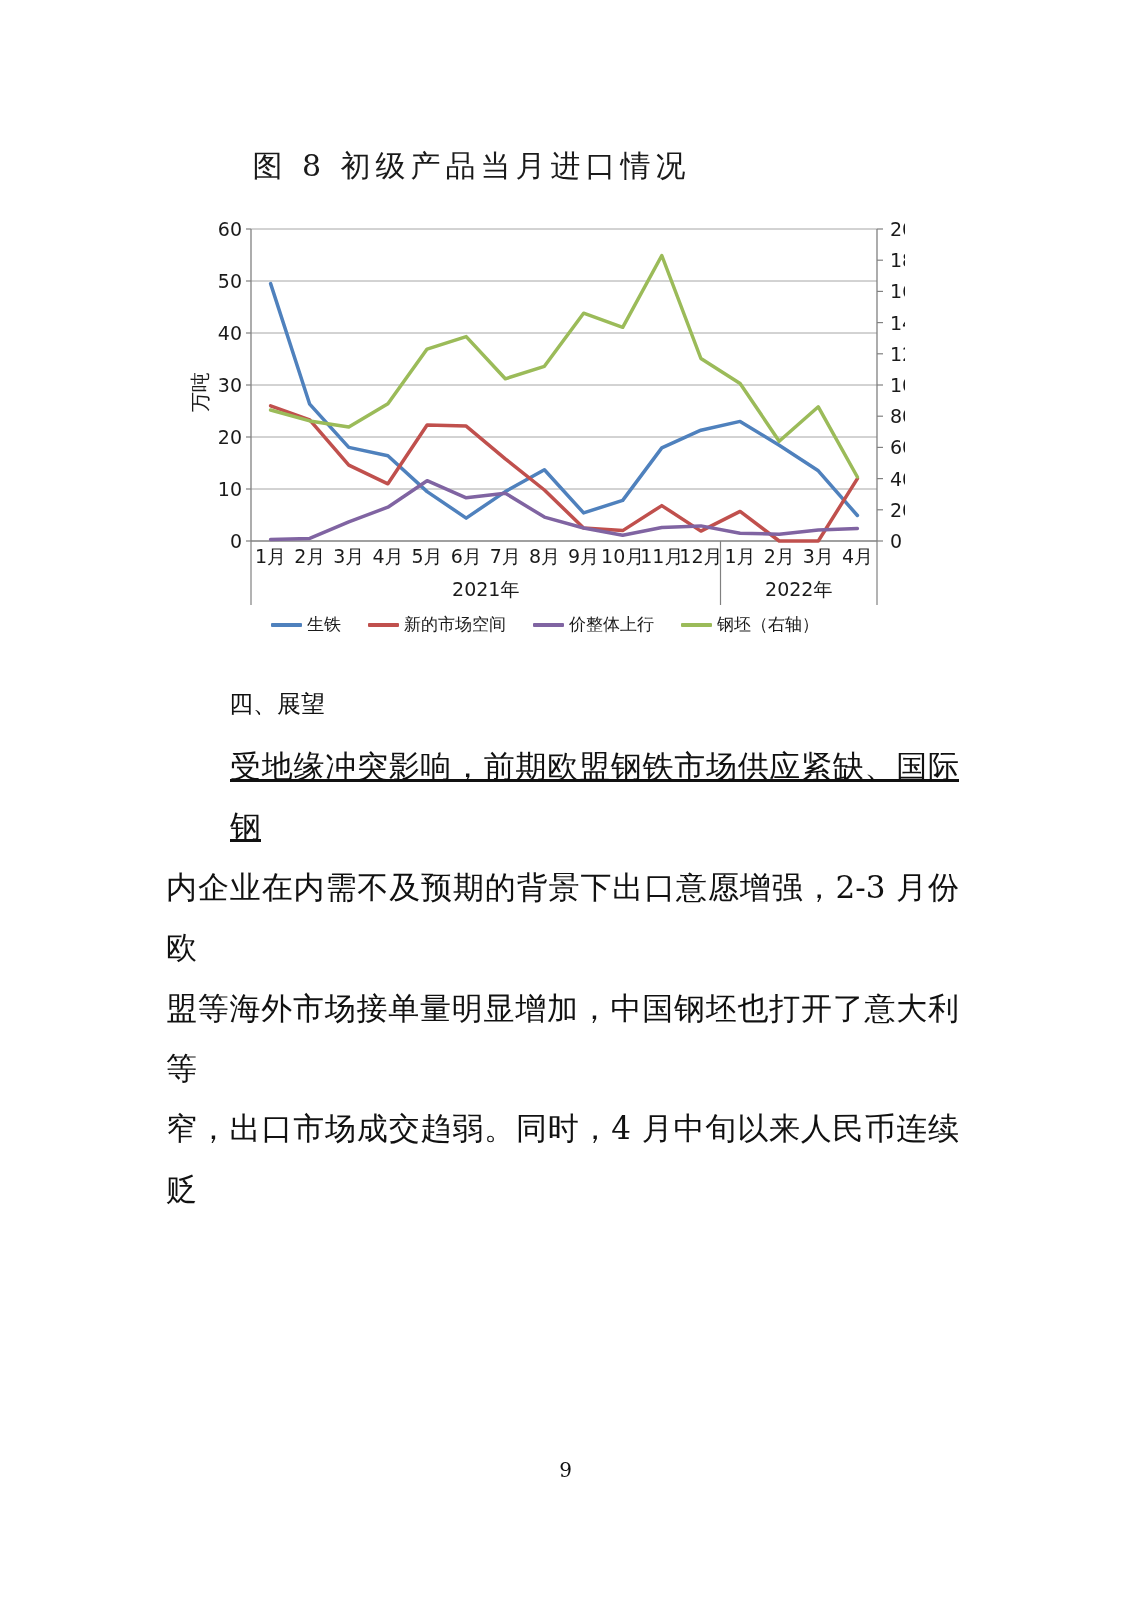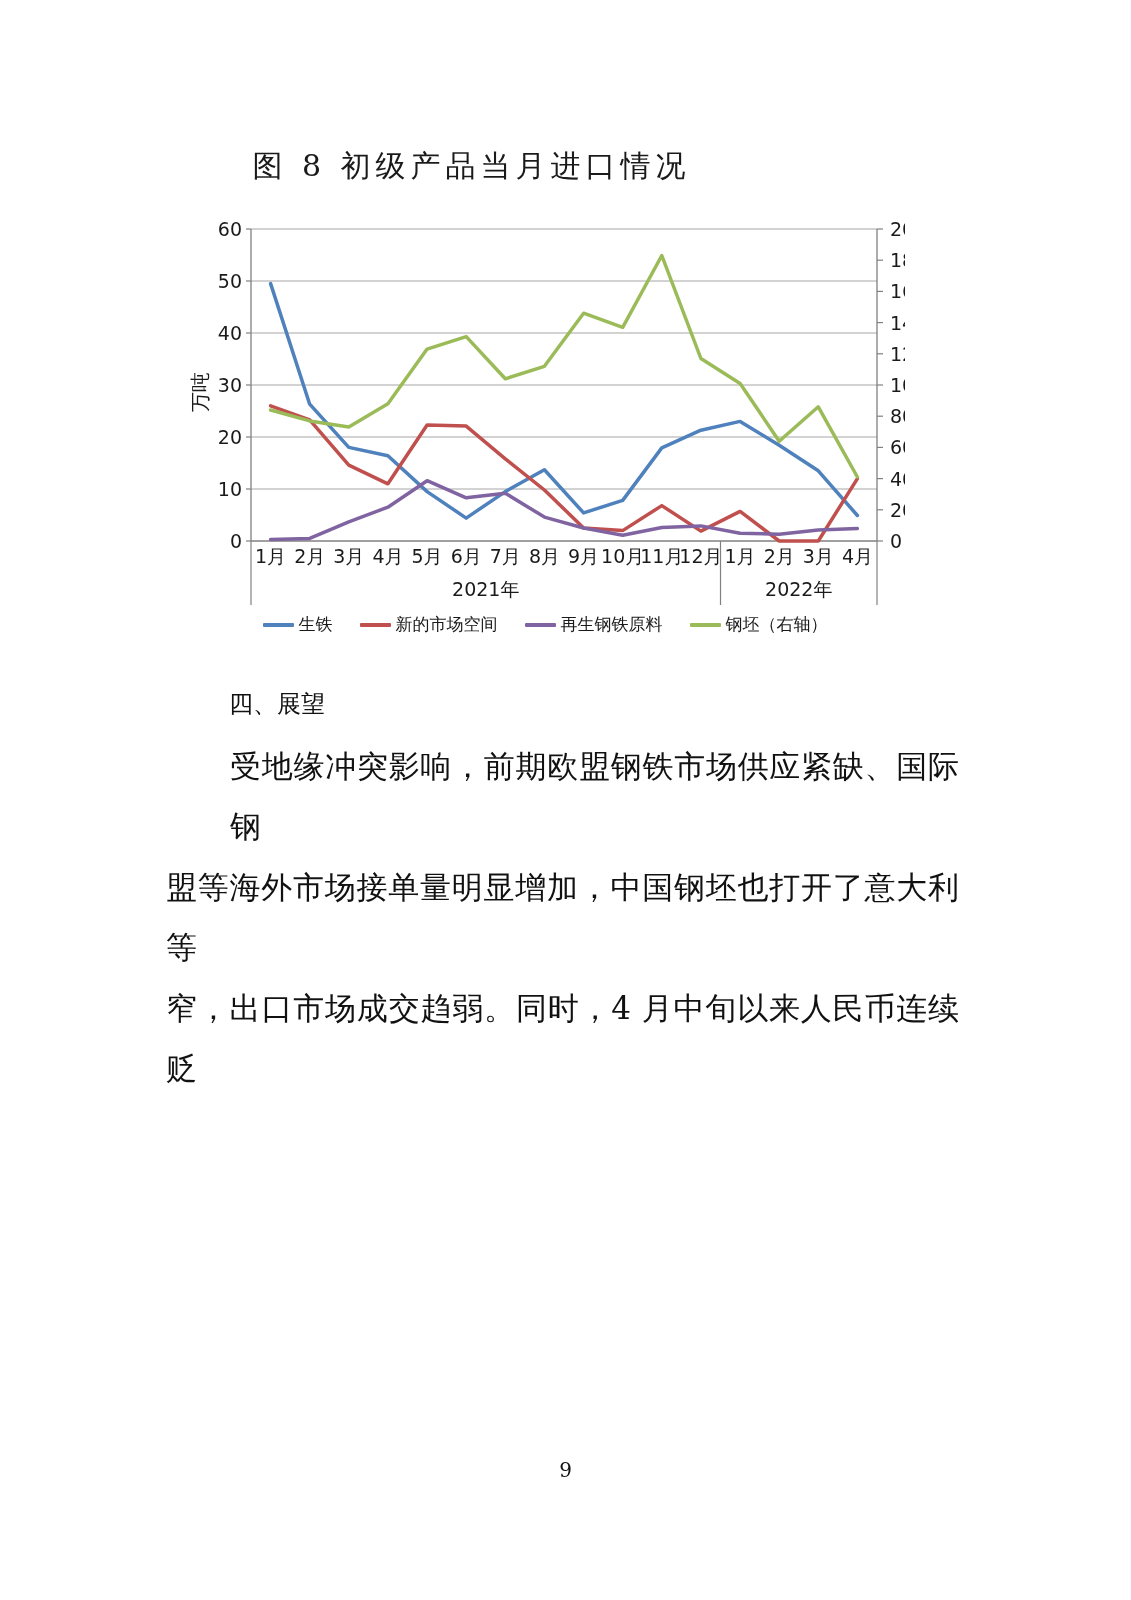--- a/index.html
+++ b/index.html
@@ -23,21 +23,21 @@
   .legend-label{font-size:17px;color:#1a1a1a;white-space:nowrap;}
   .body-block{position:absolute;left:166px;top:672px;width:793px;}
   .section-heading{
     font-size:24px;line-height:64px;padding-left:63px;color:#111;
   }
   .para-line{
     font-size:31px;line-height:60.4px;color:#111;
     text-align:justify;white-space:nowrap;
   }
   .para-line.just{white-space:normal;text-align:justify;text-align-last:justify;}
-  .para-line.indent{padding-left:64px;}
+  .para-line.indent{padding-left:64px;text-decoration:underline;}
   .page-number{
     position:absolute;left:0;top:1458px;width:1131px;text-align:center;
     font-size:20px;color:#111;
   }
   svg text{font-family:"DejaVu Sans","Liberation Sans",sans-serif;fill:#1a1a1a;}
 </style>
 </head>
 <body>
 
 <div class="figure-title">图 8 初级产品当月进口情况</div>
@@ -120,30 +120,31 @@
     <div class="legend-item">
       <div class="legend-swatch" style="background: rgb(79, 129, 189);"></div>
       <span class="legend-label">生铁</span>
     </div>
     <div class="legend-item">
       <div class="legend-swatch" style="background: rgb(192, 80, 77);"></div>
       <span class="legend-label">新的市场空间</span>
     </div>
     <div class="legend-item">
       <div class="legend-swatch" style="background: rgb(128, 100, 162);"></div>
-      <span class="legend-label">再生钢铁原料</span>
+      <span class="legend-label">价整体上行</span>
     </div>
     <div class="legend-item">
       <div class="legend-swatch" style="background: rgb(155, 187, 89);"></div>
       <span class="legend-label">钢坯（右轴）</span>
     </div>
   </div>
 
 <div class="body-block">
   <div class="section-heading">四、展望</div>
   <div id="body-paragraph">
       <div class="para-line just indent">受地缘冲突影响，前期欧盟钢铁市场供应紧缺、国际钢</div>
+      <div class="para-line just">内企业在内需不及预期的背景下出口意愿增强，2-3 月份欧</div>
       <div class="para-line just">盟等海外市场接单量明显增加，中国钢坯也打开了意大利等</div>
       <div class="para-line just">窄，出口市场成交趋弱。同时，4 月中旬以来人民币连续贬</div>
     </div>
 </div>
 
 <div class="page-number">9</div>
 
 </body></html>

